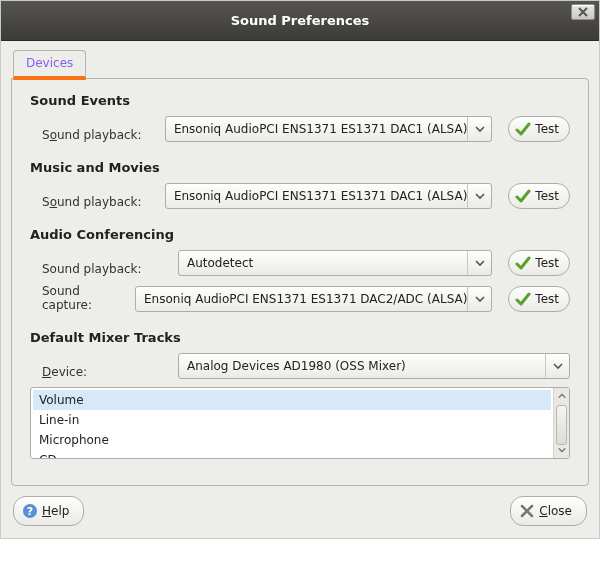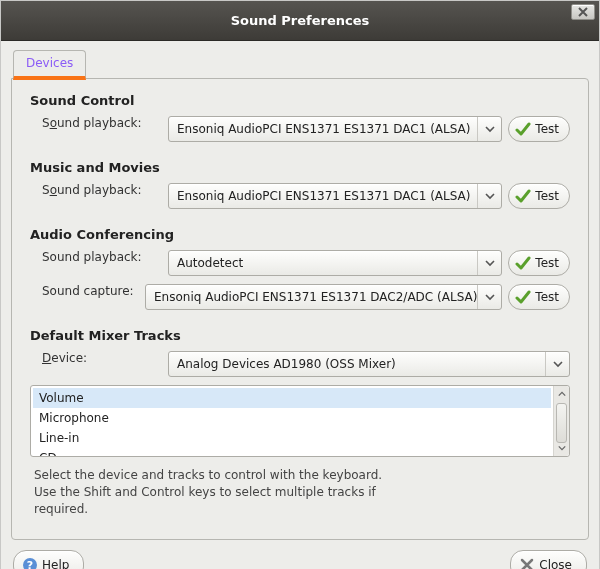--- a/index.html
+++ b/index.html
@@ -74,22 +74,22 @@
   }
   .section-title {
     font-weight: bold;
     font-size: 13px;
     margin: 0 0 8px 0;
     color:#222;
   }
   .section { margin-bottom: 18px; }
   .row {
     display:flex;
-    align-items:flex-start;
-    gap: 6px;
+    align-items:flex-end;
+    gap: 16px;
     margin-bottom:8px;
     padding-left: 12px;
   }
   .row label {
     width: 120px;
     color:#323232;
   }
   .accesskey { text-decoration: underline; }
   .combo {
     flex:1;
@@ -191,21 +191,21 @@
 
   <div class="content">
 
     <div class="tabstrip">
       <div class="tab active">Devices</div>
     </div>
 
     <div class="tabpanel">
 
       <div class="section">
-        <div class="section-title">Sound Control</div>
+        <div class="section-title">Sound Events</div>
         <div class="row">
           <label><span>S</span><span class="accesskey">o</span><span>und playback:</span></label>
           <div class="combo">
             <span class="combo-text">Ensoniq AudioPCI ENS1371 ES1371 DAC1 (ALSA)</span>
             <span class="chev">
                 <svg viewBox="0 0 10 10">
                   <path d="M1 3 L5 7 L9 3" fill="none" stroke="#555" stroke-width="1.6"></path>
                 </svg>
               </span>
           </div>
@@ -295,44 +295,39 @@
                 <svg viewBox="0 0 10 10">
                   <path d="M1 3 L5 7 L9 3" fill="none" stroke="#555" stroke-width="1.6"></path>
                 </svg>
               </span>
           </div>
         </div>
 
         <div class="listbox">
           <div class="items">
             <div class="item sel">Volume</div>
+            <div class="item">Line-in</div>
             <div class="item">Microphone</div>
-            <div class="item">Line-in</div>
             <div class="item">CD</div>
           </div>
           <div class="scrollbar">
             <div class="arrow up">
                 <svg width="8" height="8" viewBox="0 0 10 10">
                   <path d="M1 7 L5 3 L9 7" fill="none" stroke="#666" stroke-width="1.6"></path>
                 </svg>
               </div>
             <div class="thumb"></div>
             <div class="arrow down">
                 <svg width="8" height="8" viewBox="0 0 10 10">
                   <path d="M1 3 L5 7 L9 3" fill="none" stroke="#666" stroke-width="1.6"></path>
                 </svg>
               </div>
           </div>
         </div>
 
-        <div class="help-text">
-          <span>Select the device and tracks to control with the keyboard.</span><br>
-          <span>Use the Shift and Control keys to select multiple tracks if</span><br>
-          <span>required.</span>
-        </div>
       </div>
 
     </div>
 
     <div class="footer">
       <div class="btn">
         <span class="ico">
             <svg viewBox="0 0 16 16">
               <circle cx="8" cy="8" r="7" fill="#5a8fd6"></circle>
               <text x="8" y="12" text-anchor="middle" font-size="11" font-weight="bold" fill="#fff">?</text>

